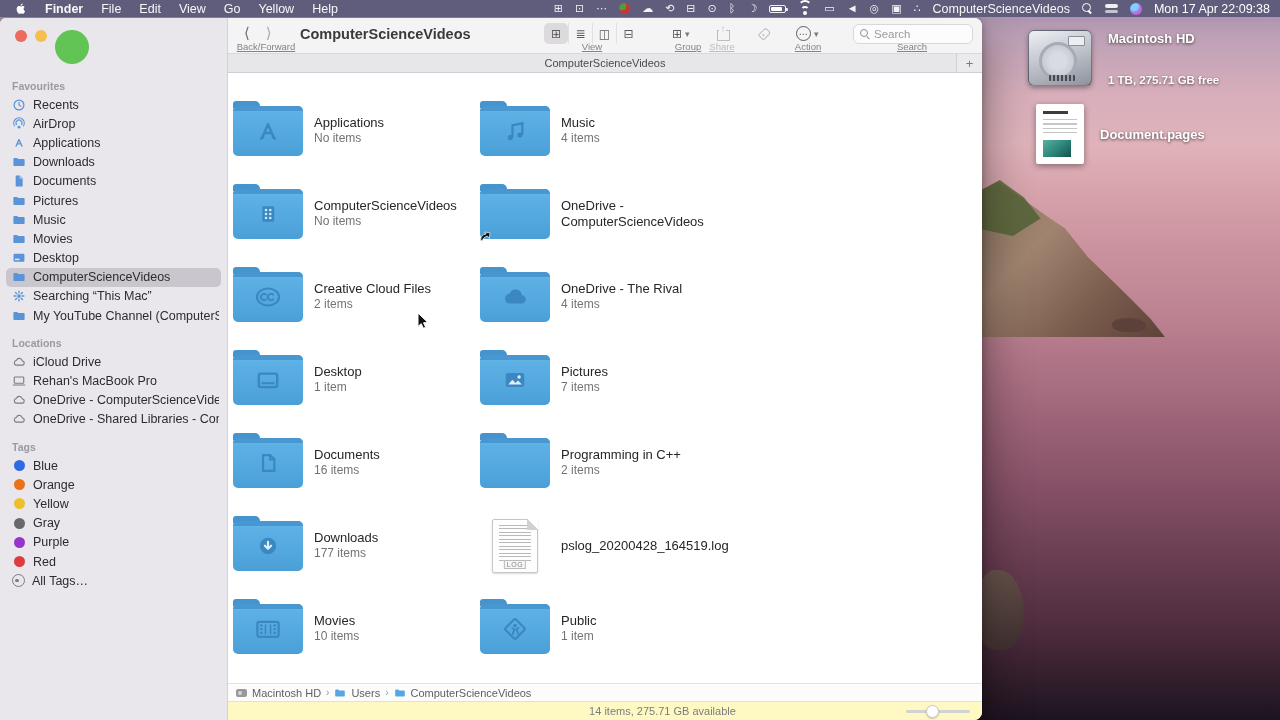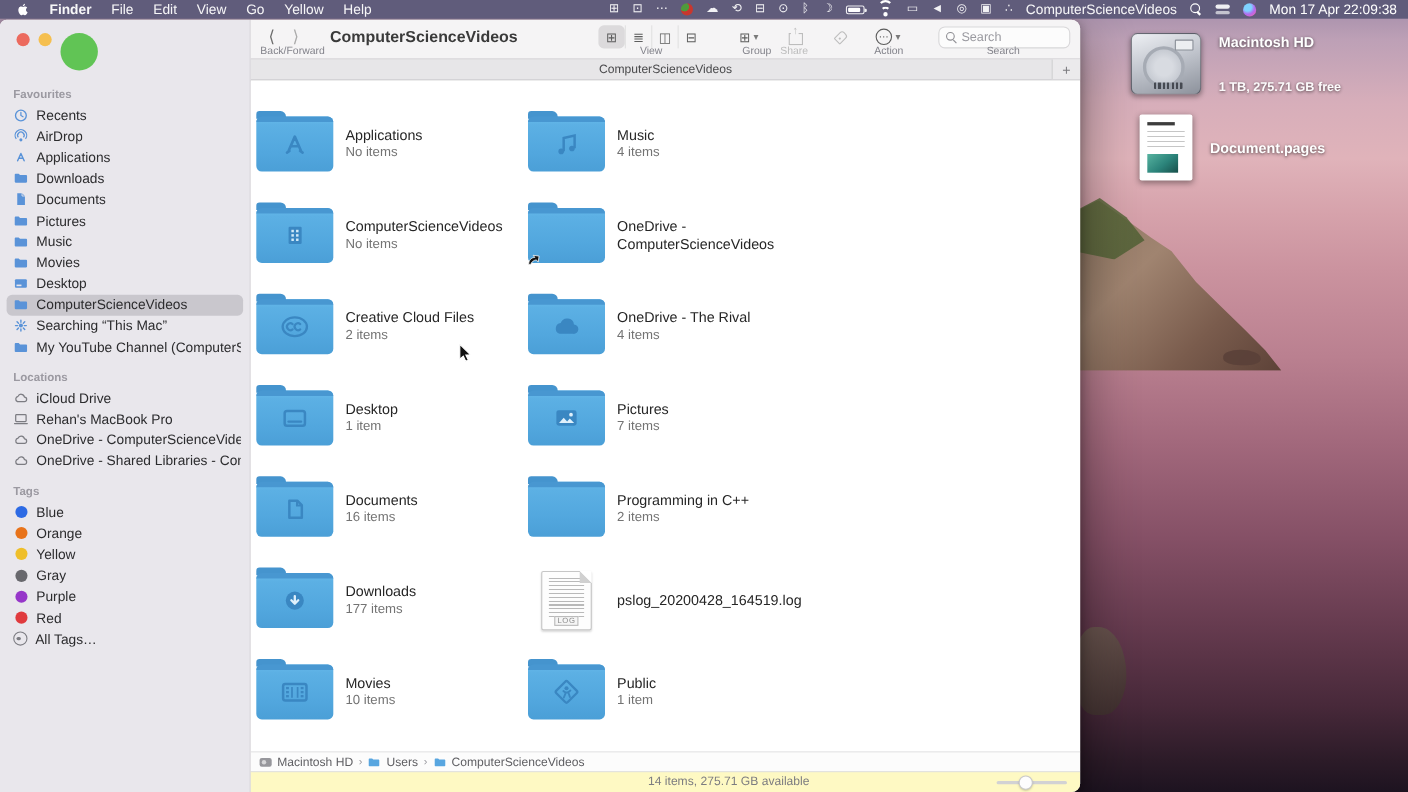--- a/index.html
+++ b/index.html
@@ -81,21 +81,21 @@
   .dot.gray{background:#68686d;} .dot.purple{background:#9636c9;} .dot.red{background:#e03a3e;}
   .alltags { width:13px; height:13px; border:1.3px solid #7c7c82; border-radius:50%; position:relative; flex:none; }
   .alltags::before { content:""; position:absolute; left:2px; top:3.5px; width:3.5px; height:3.5px; border-radius:50%; background:#7c7c82; }
 
   
   .toolbar { position:absolute; left:228px; top:0; right:0; height:35px; background:#f5f4f5; }
   .nav { position:absolute; left:16px; top:6px; display:flex; gap:16px; font-size:15px; }
   .chev { color:#6e6e6e; cursor:default; }
   .chev.fwd { color:#ababab; }
   .tb-title { position:absolute; left:72px; top:8px; font-size:14.5px; font-weight:700; color:#3a3a3a; }
-  .tlabel { position:absolute; top:23px; font-size:9.5px; color:#82828a; text-align:center; }
+  .tlabel { position:absolute; top:23px; font-size:9.5px; color:#82828a; text-align:center;text-decoration:underline; }
   .tlabel.dis { color:#bcbcbc; }
   .viewseg { position:absolute; left:316px; top:5px; display:flex; height:21px; align-items:center; }
   .seg { width:24px; height:21px; display:flex; align-items:center; justify-content:center; font-size:12px; color:#5d5d5d; border-left:1px solid #e2e1e2; }
   .seg:first-child { border-left:none; }
   .seg.on { background:#dcdadc; border-radius:5px; border-left:none; }
   .tbbtn { position:absolute; top:5px; height:21px; display:flex; align-items:center; gap:3px; color:#5d5d5d; font-size:12px; }
   .dd { font-size:9px; color:#7a7a7a; }
   .actioncirc { width:15px; height:15px; border:1.4px solid #5d5d5d; border-radius:50%; display:flex; align-items:center; justify-content:center; font-size:9px; letter-spacing:.5px; color:#5d5d5d; }
   .shareic { width:15px; height:15px; position:relative; color:#bdbdbd; }
   .shareic::before { content:""; position:absolute; left:2px; bottom:0; width:11px; height:9px; border:1.4px solid #bdbdbd; }

